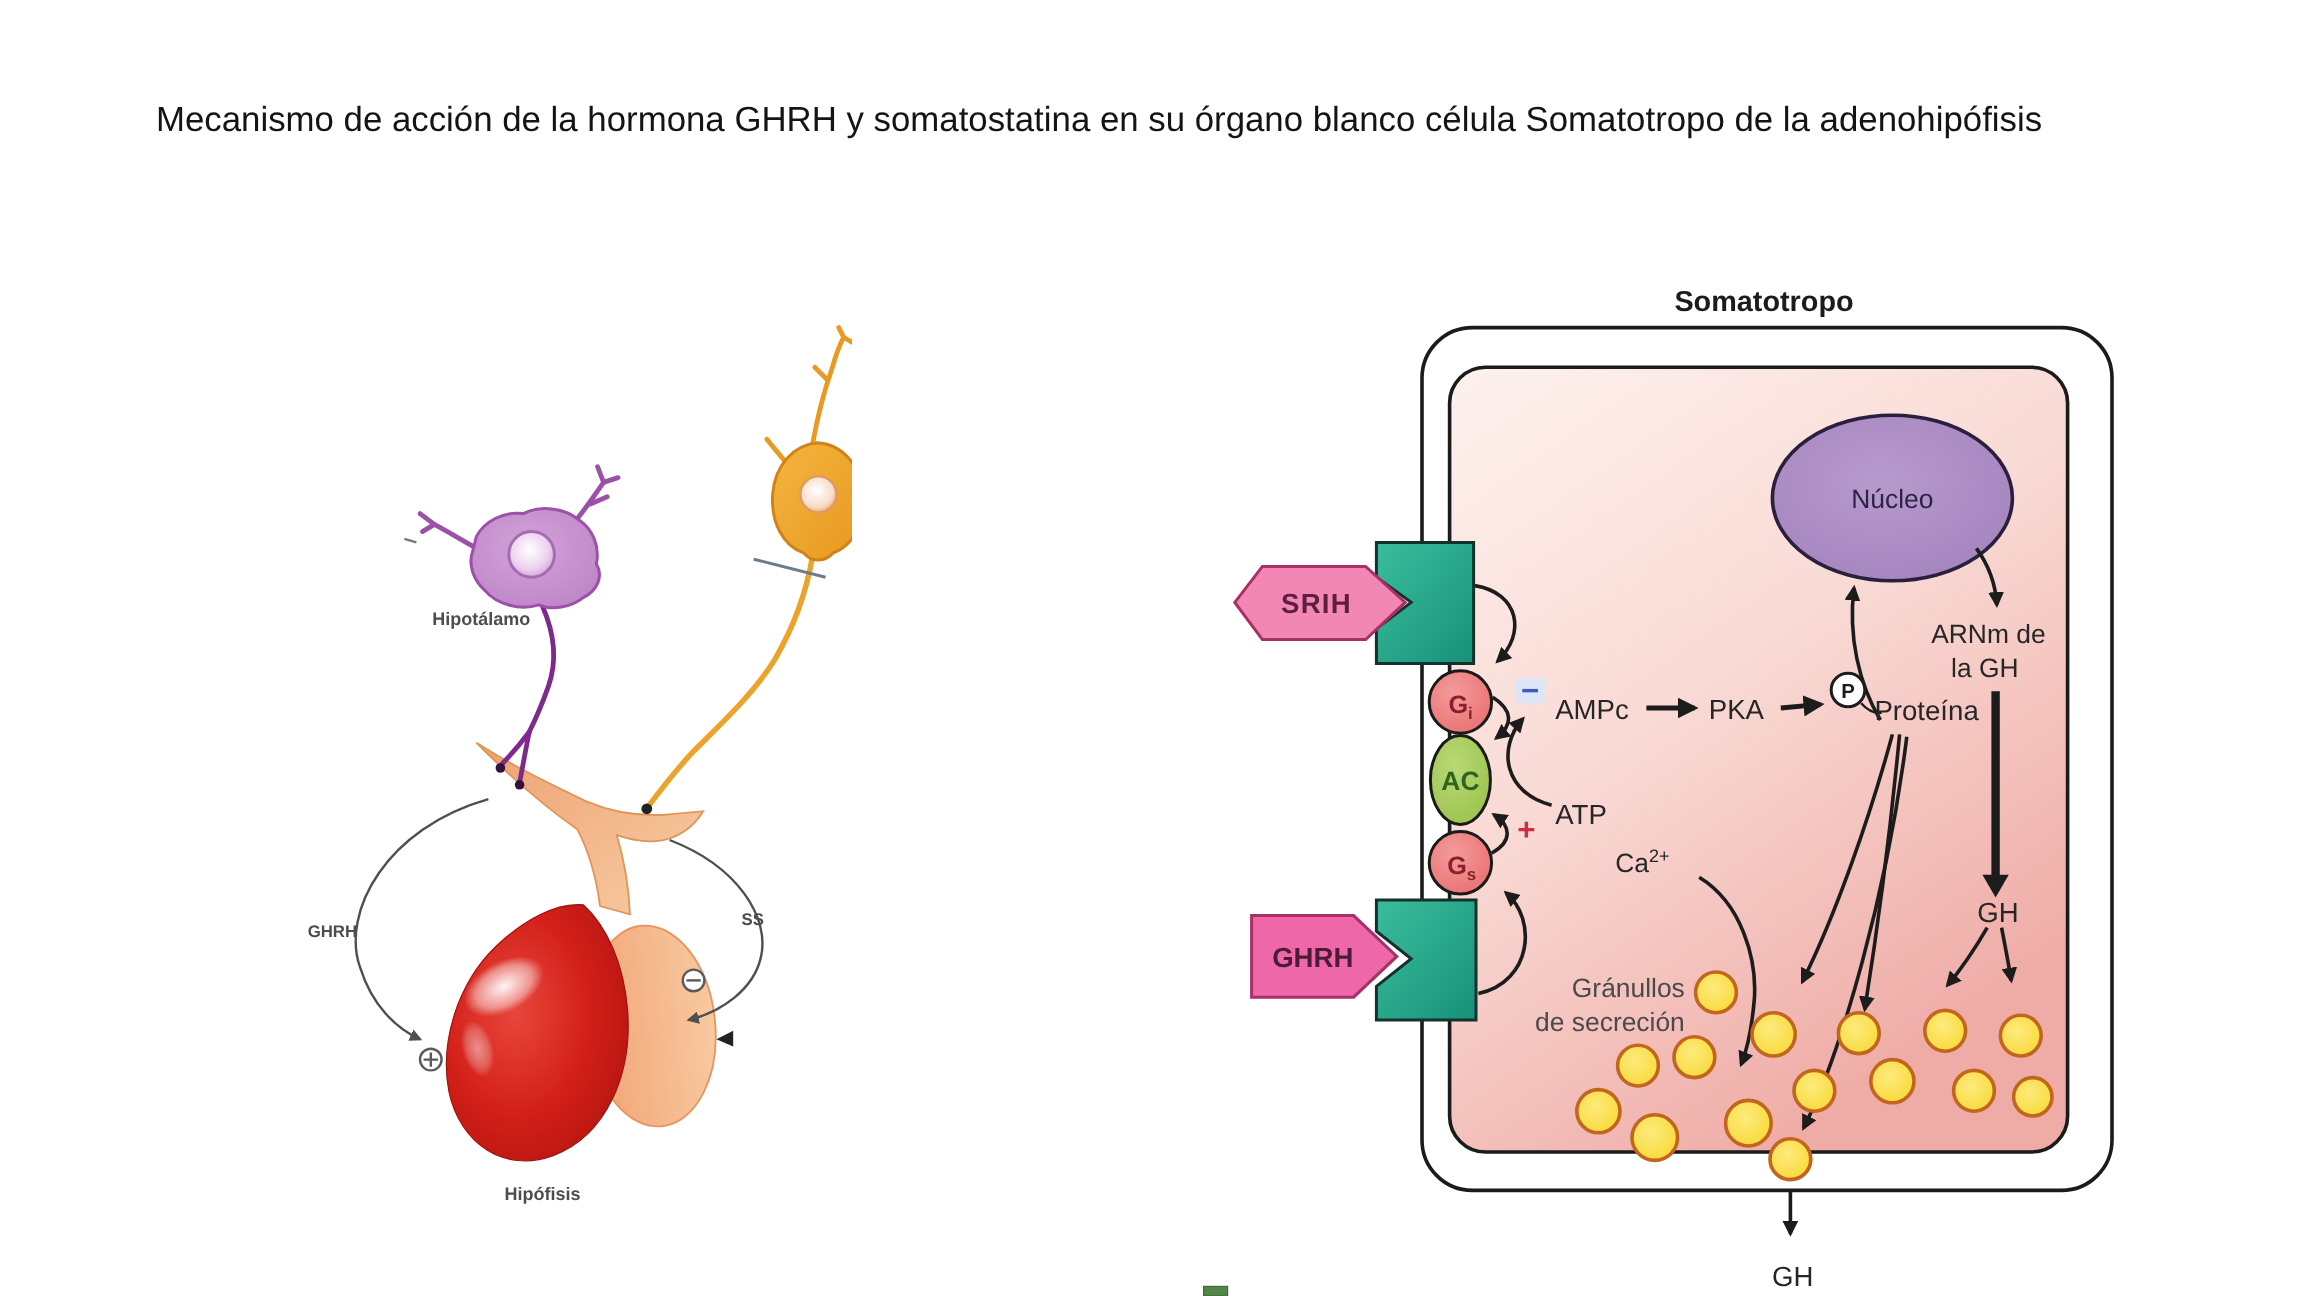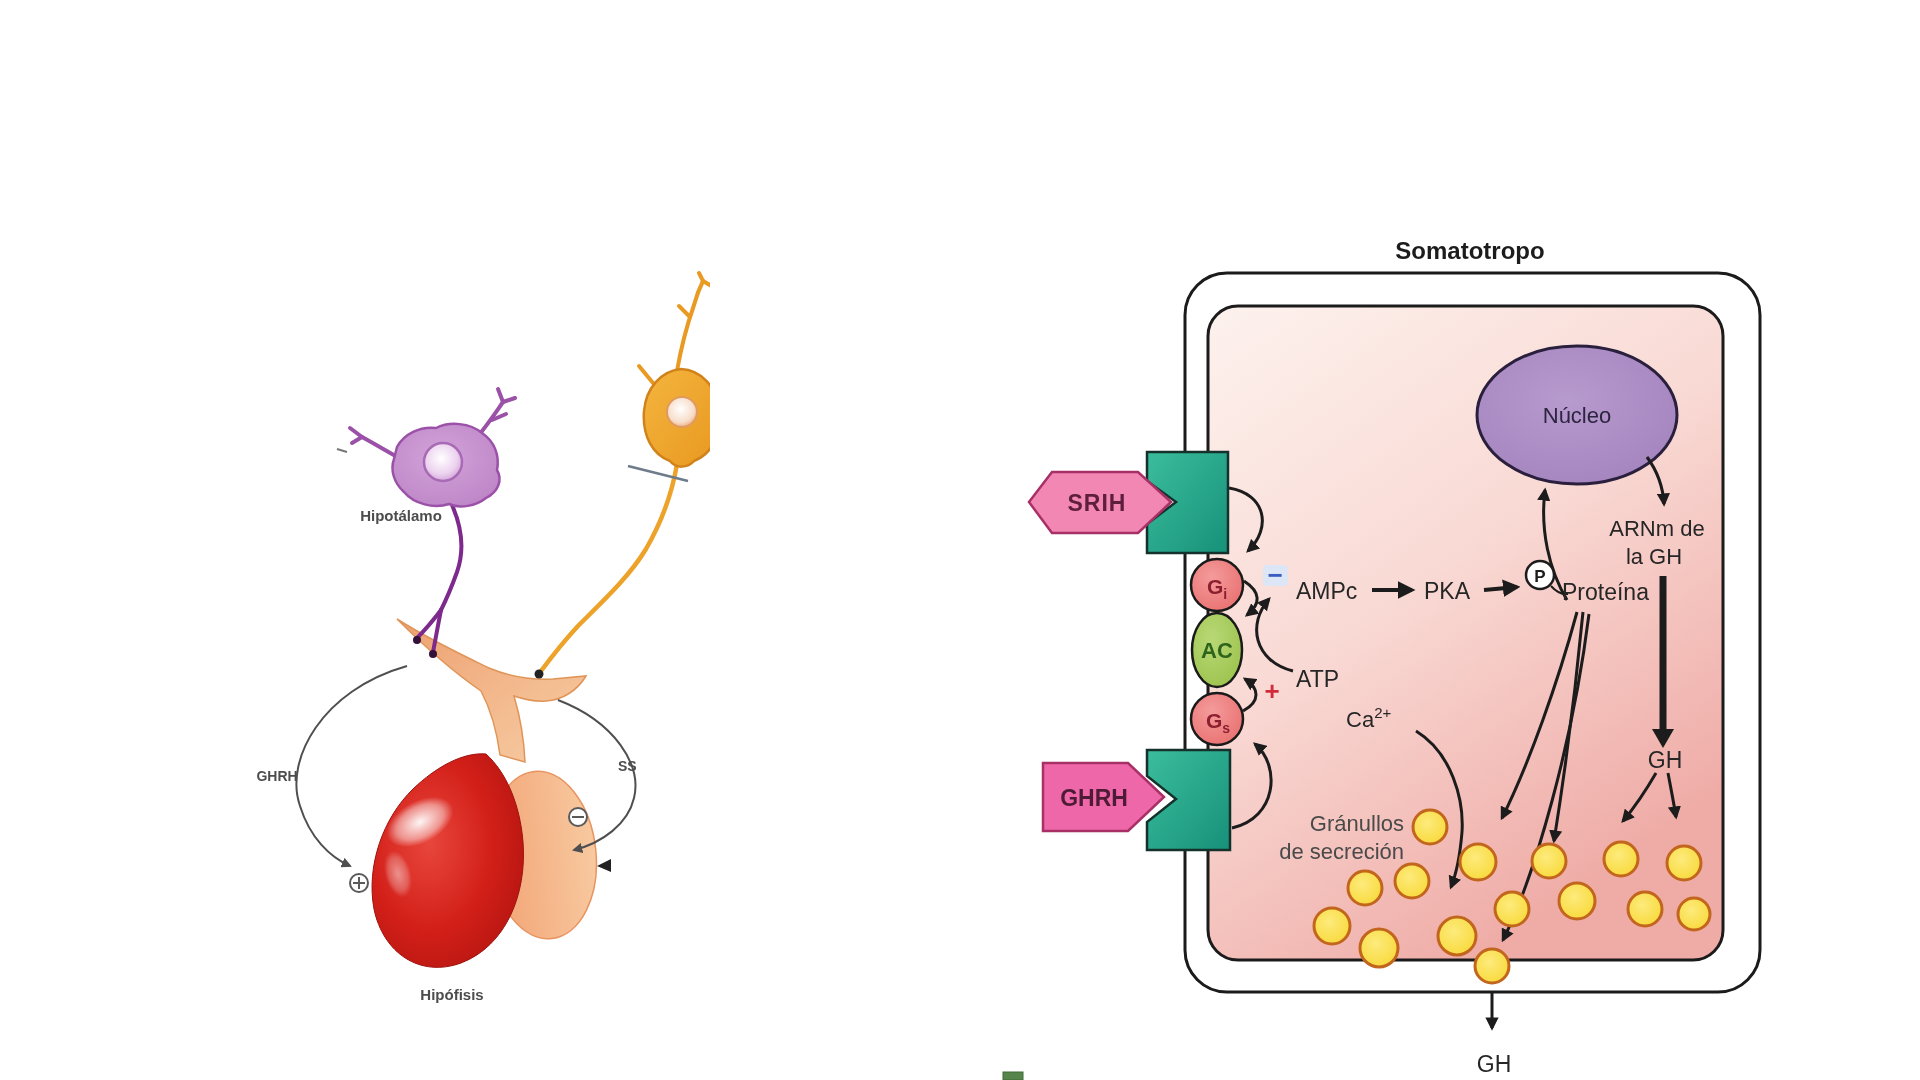--- a/index.html
+++ b/index.html
@@ -8,20 +8,21 @@
   #main-title{position:absolute;left:130px;top:84px;font-size:29px;color:#141414;
               white-space:nowrap;letter-spacing:0px;}
   .figsvg{position:absolute;}
   svg text{font-family:"Liberation Sans",sans-serif;}
 </style>
 </head>
 <body>
 
 <div id="screen">
 
+  <div id="main-title">Mecanismo de acción de la hormona GHRH y somatostatina en su órgano blanco célula Somatotropo de la adenohipófisis</div>
 
   <svg class="figsvg" style="left:230px;top:260px;" width="480" height="770" viewBox="230 260 480 770">
     <defs>
       <marker id="ahg" viewBox="0 0 10 10" refX="8" refY="5" markerWidth="5.2" markerHeight="5.2" orient="auto-start-reverse">
         <path d="M0 0 L10 5 L0 10 Z" fill="#4f4f4f"></path>
       </marker>
       <radialGradient id="pnucg" cx="45%" cy="40%" r="60%">
         <stop offset="0%" stop-color="#ffffff"></stop>
           <stop offset="70%" stop-color="#ecd2ef"></stop>
           <stop offset="100%" stop-color="#d6aadb"></stop>

